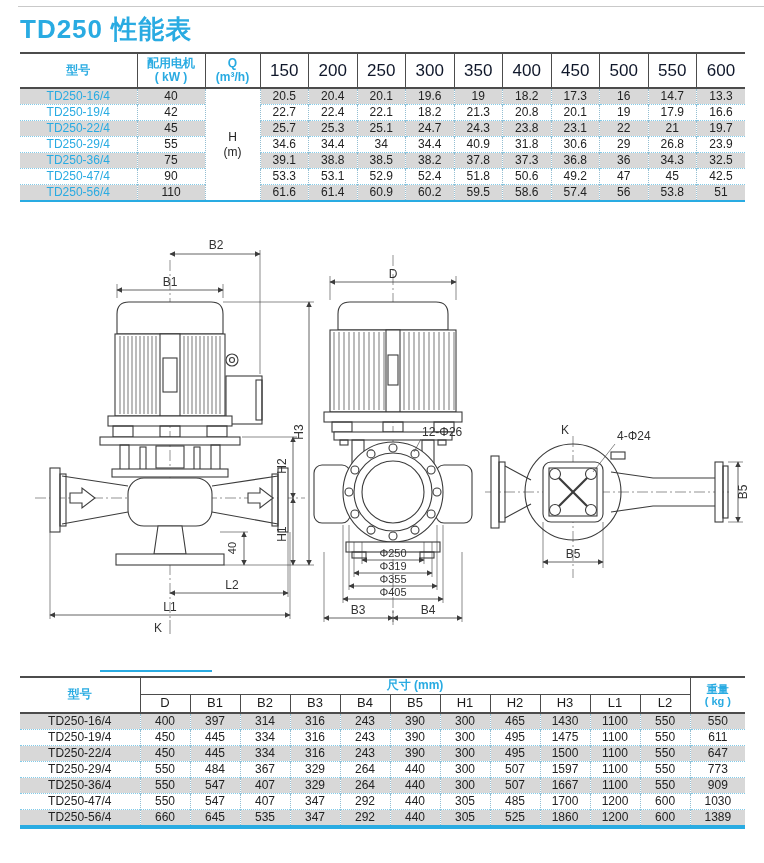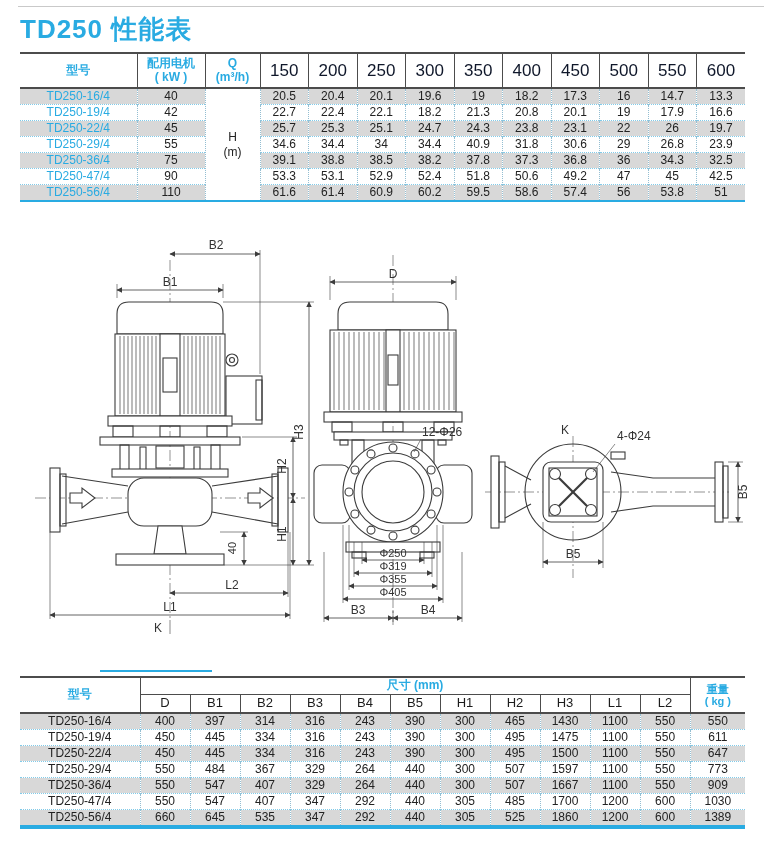--- a/index.html
+++ b/index.html
@@ -140,21 +140,21 @@
           <td class="cn">TD250-22/4</td>
           <td>45</td>
           <td>25.7</td>
           <td>25.3</td>
           <td>25.1</td>
           <td>24.7</td>
           <td>24.3</td>
           <td>23.8</td>
           <td>23.1</td>
           <td>22</td>
-          <td>26</td>
+          <td>21</td>
           <td>19.7</td>
         </tr>
         <tr>
           <td class="cn">TD250-29/4</td>
           <td>55</td>
           <td>34.6</td>
           <td>34.4</td>
           <td>34</td>
           <td>34.4</td>
           <td>40.9</td>

